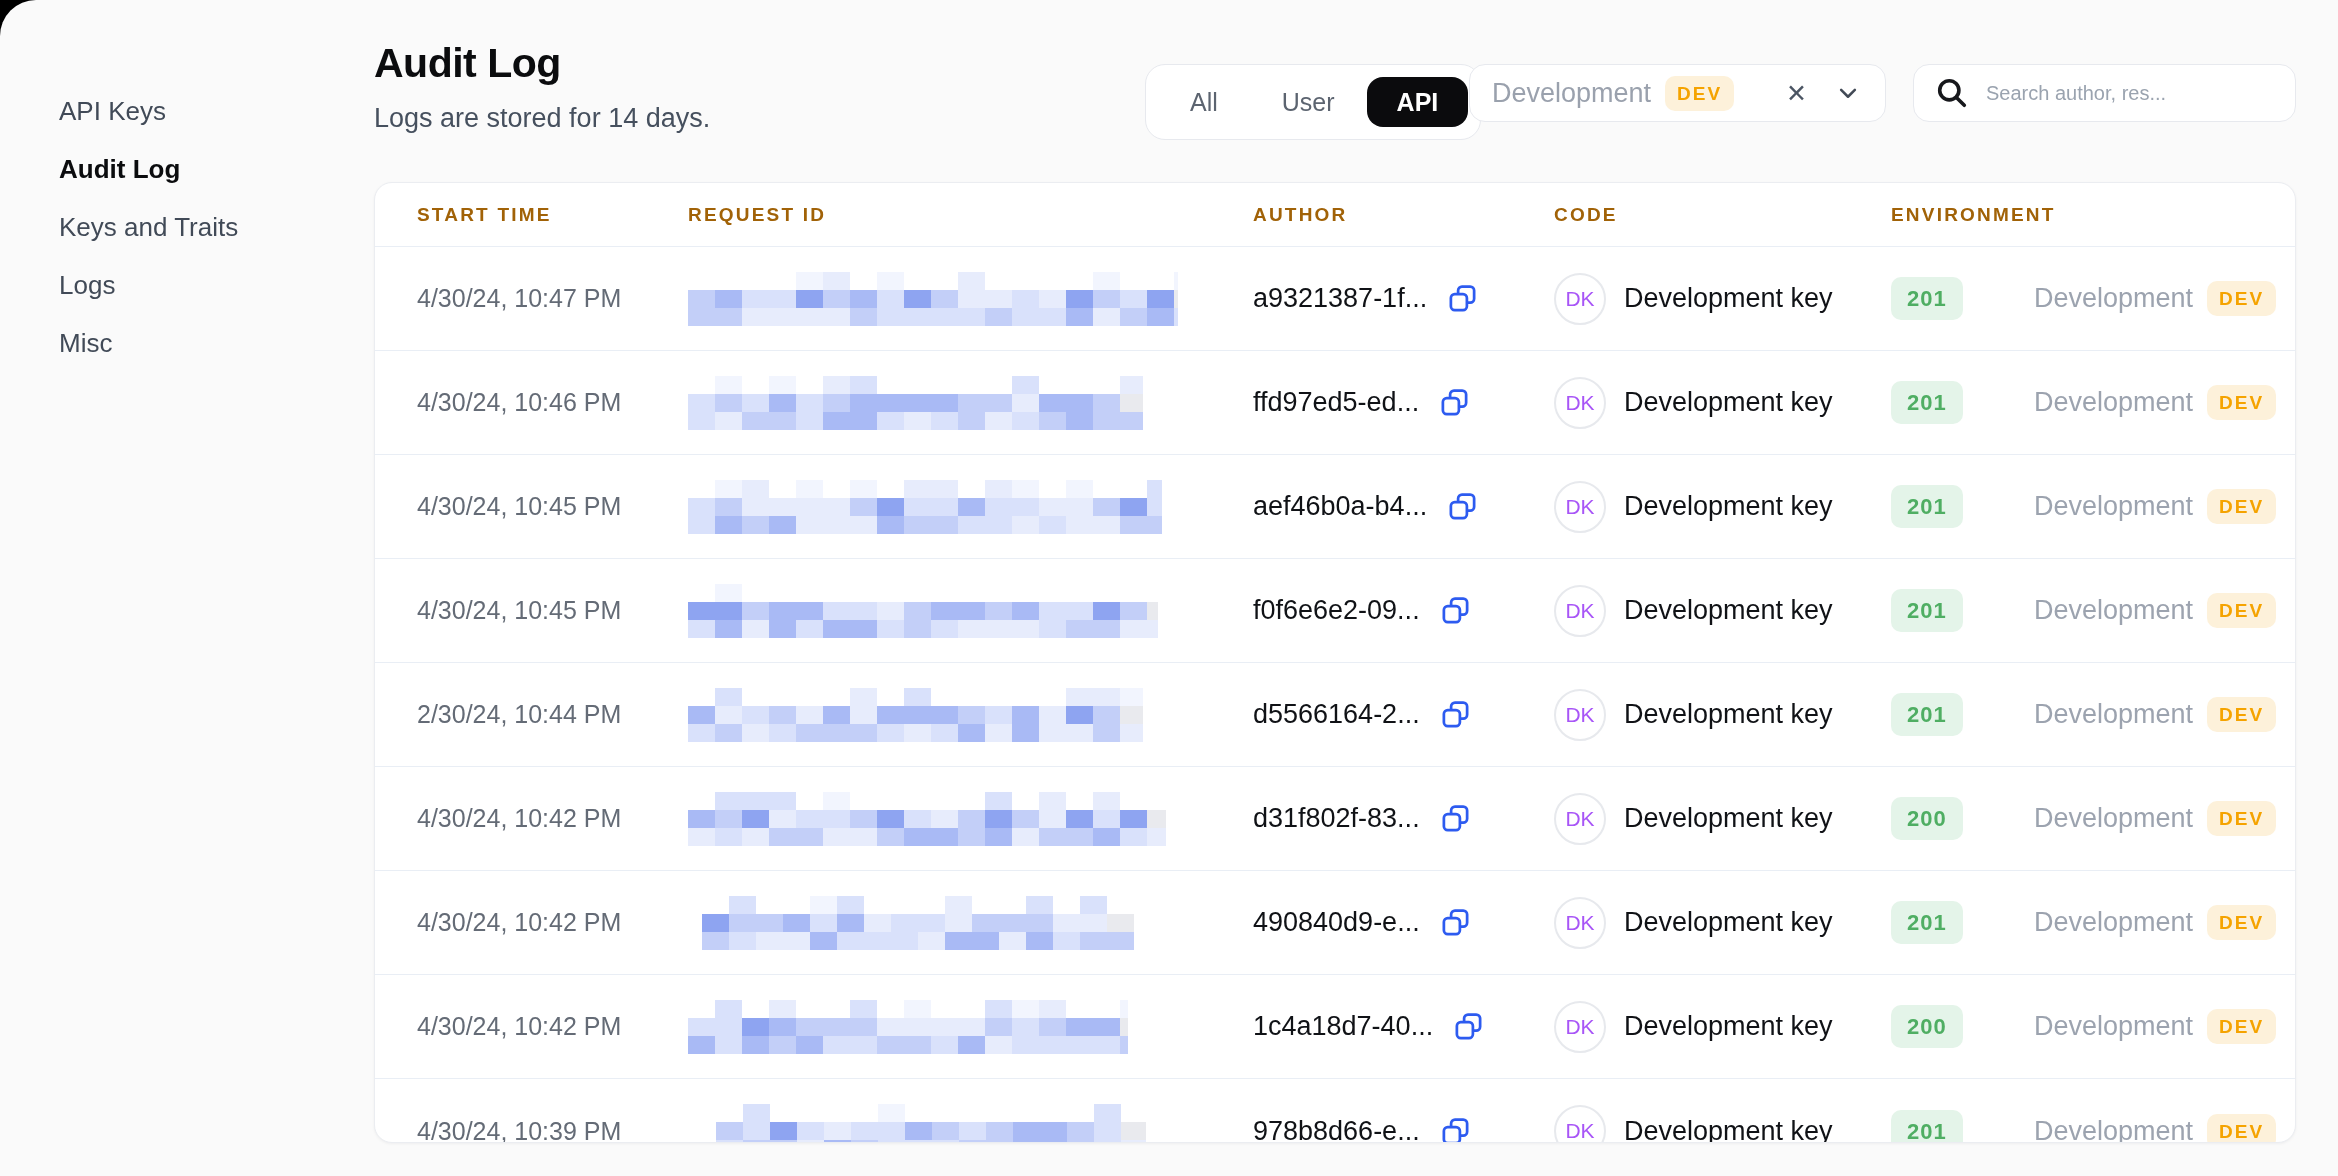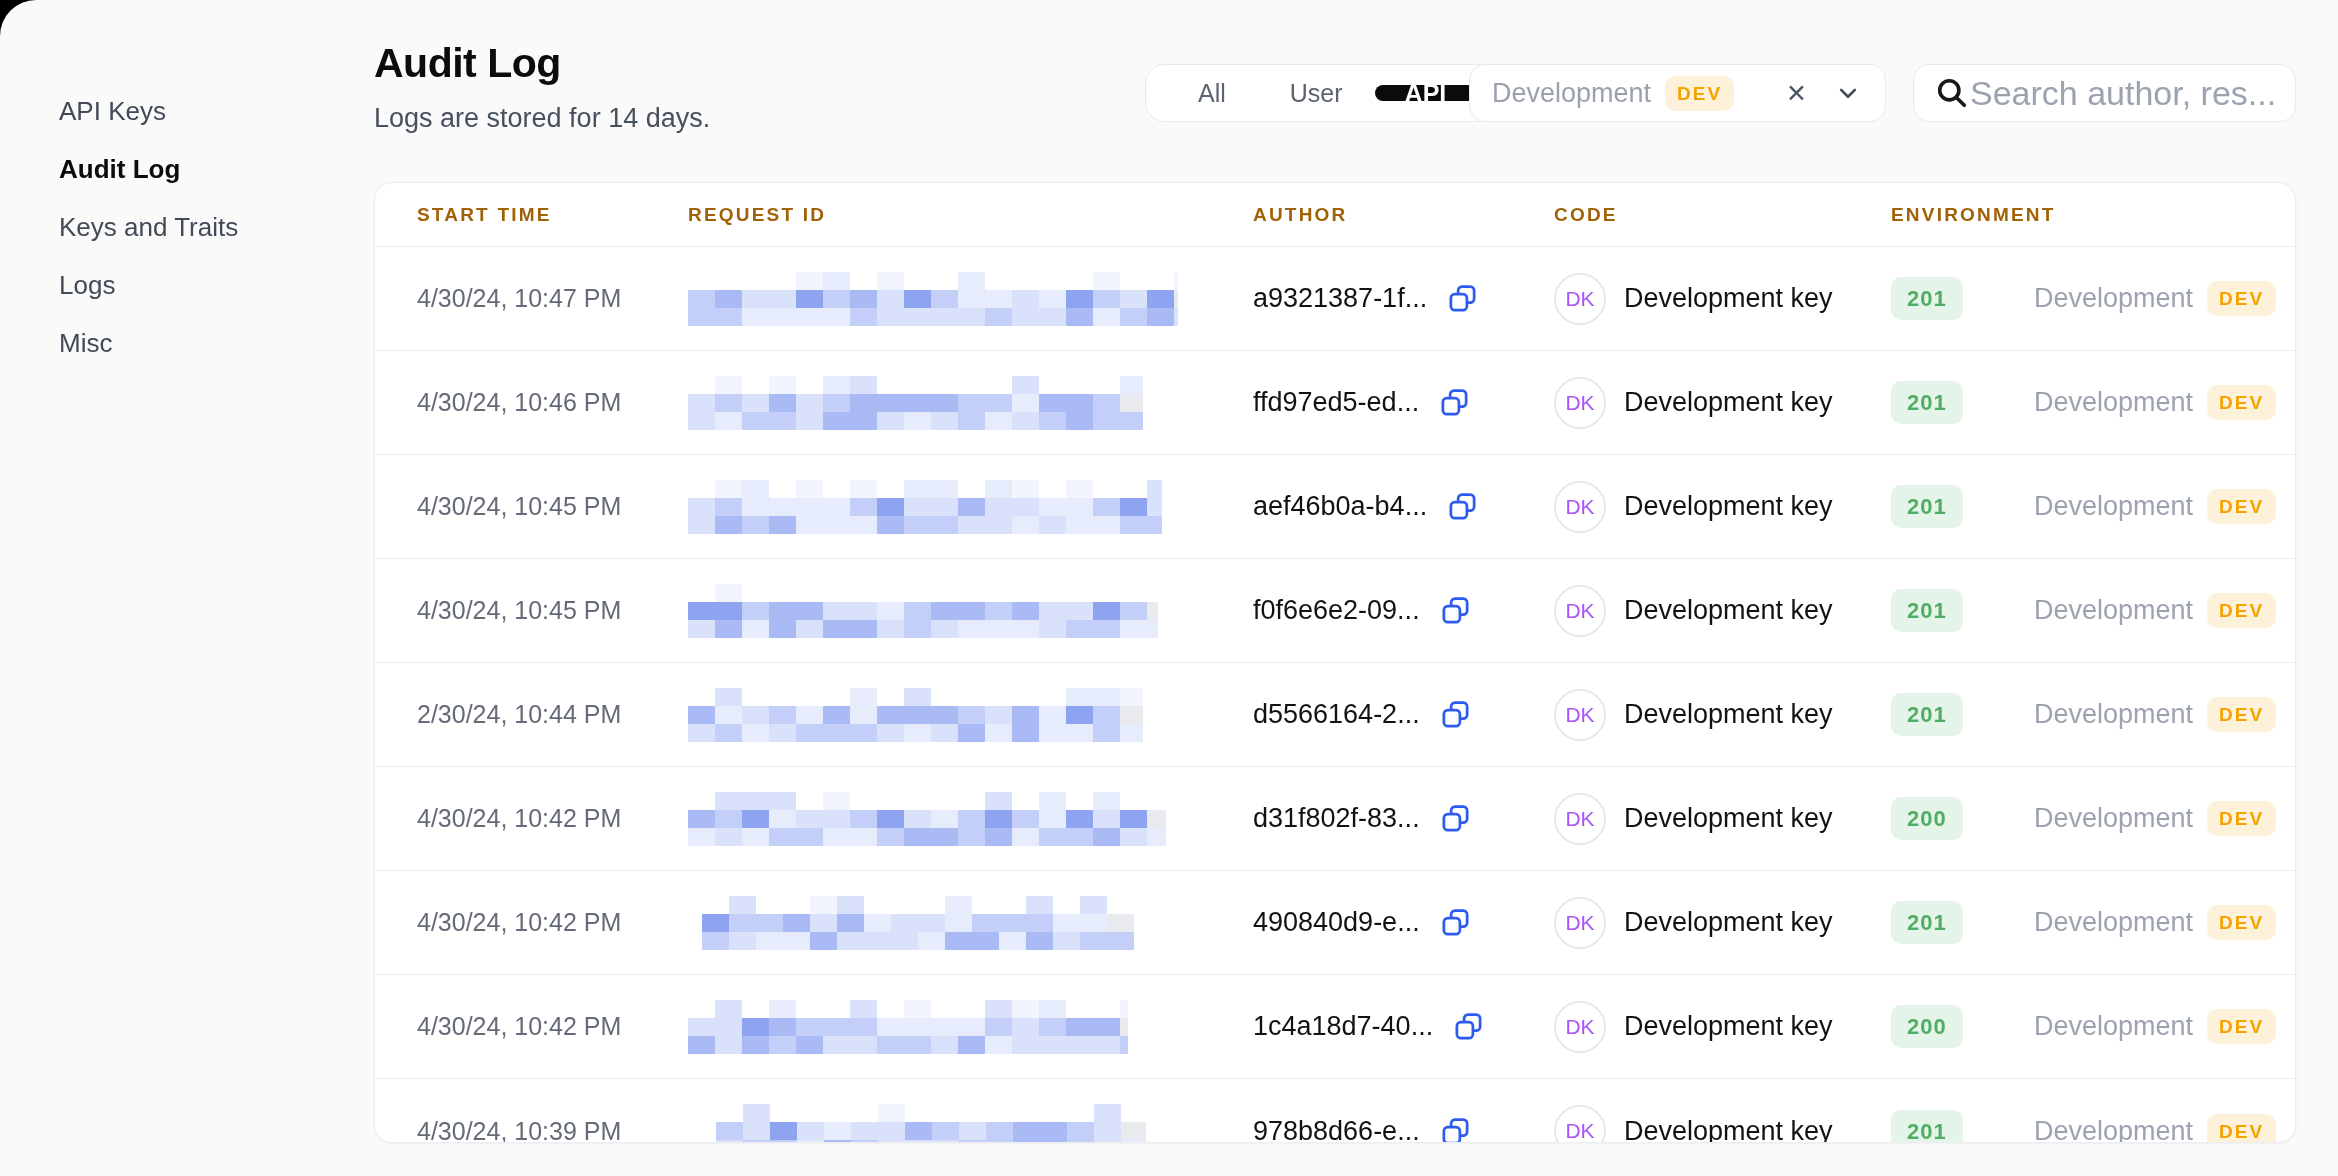--- a/index.html
+++ b/index.html
@@ -26,24 +26,24 @@
   }
   .sidebar-nav li.active { font-weight: 700; color: #0b0c0e; }
 
   
   .page-title { position: absolute; left: 374px; top: 40px; font-size: 41px; font-weight: 700; color: #0b0c0e; letter-spacing: -0.5px; }
   .page-subtitle { position: absolute; left: 374px; top: 103px; font-size: 27px; color: #46505e; }
 
   .controls { position: absolute; top: 64px; left: 0; width: 100%; height: 58px; }
 
   .segmented {
-    position: absolute; left: 1145px; top: 0; height: 58px;
+    position: absolute; left: 1145px; top: 0; height: 76px;
     display: flex; align-items: center;
     background: #fff; border: 1.5px solid #e7e9ee; border-radius: 20px;
-    padding: 20px;
+    padding: 12px;
   }
   .segmented .seg-item {
     font-size: 25px; color: #5c6470; padding: 0 32px; height: 100%;
     display: flex; align-items: center; border-radius: 16px; cursor: pointer;
   }
   .segmented .seg-item.selected {
     background: #0b0b0d; color: #fff; font-weight: 700; padding: 0 30px;
   }
 
   .env-select {
@@ -62,21 +62,21 @@
   .env-select .chev { margin-left: 18px; display: flex; align-items: center; }
 
   .search-box {
     position: absolute; left: 1913px; top: 0; width: 383px; height: 58px;
     background: #fff; border: 1.5px solid #e7e9ee; border-radius: 16px;
     display: flex; align-items: center; padding: 0 20px;
   }
   .search-box svg { flex: 0 0 auto; }
   .search-box input {
     border: none; outline: none; background: transparent;
-    font-size: 34px; color: #30343a; width: 100%; margin-left: 0;
+    font-size: 20px; color: #30343a; width: 100%; margin-left: 16px;
     font-family: "Liberation Sans", "DejaVu Sans", sans-serif;
   }
   .search-box input::placeholder { color: #9aa3af; }
 
   
   .table-card {
     position: absolute; left: 374px; top: 182px; width: 1922px; height: 961px;
     background: #fff; border: 1px solid #ebedf1; border-radius: 18px;
     box-shadow: 0 1px 3px rgba(16,24,40,.05);
     overflow: hidden;

